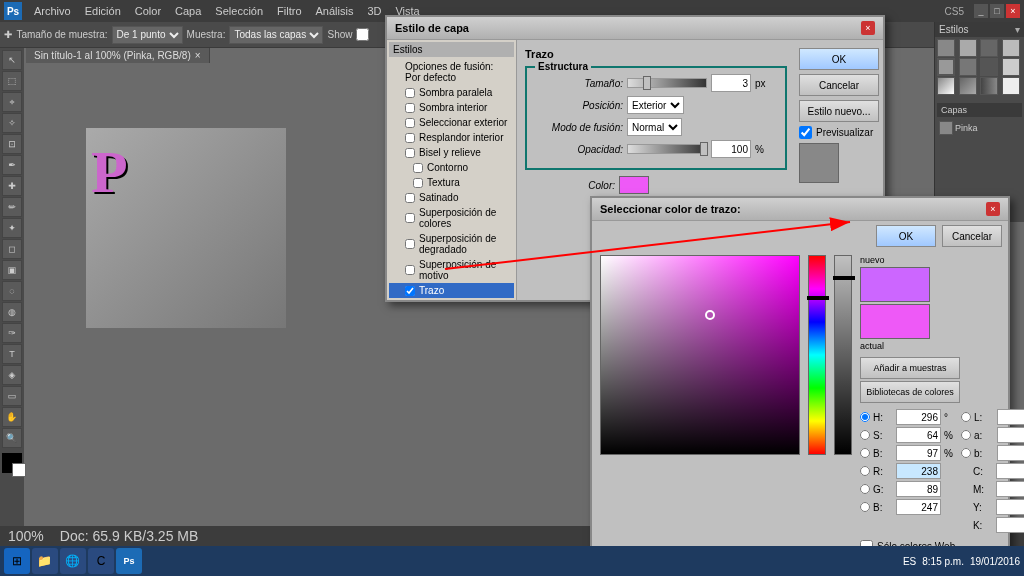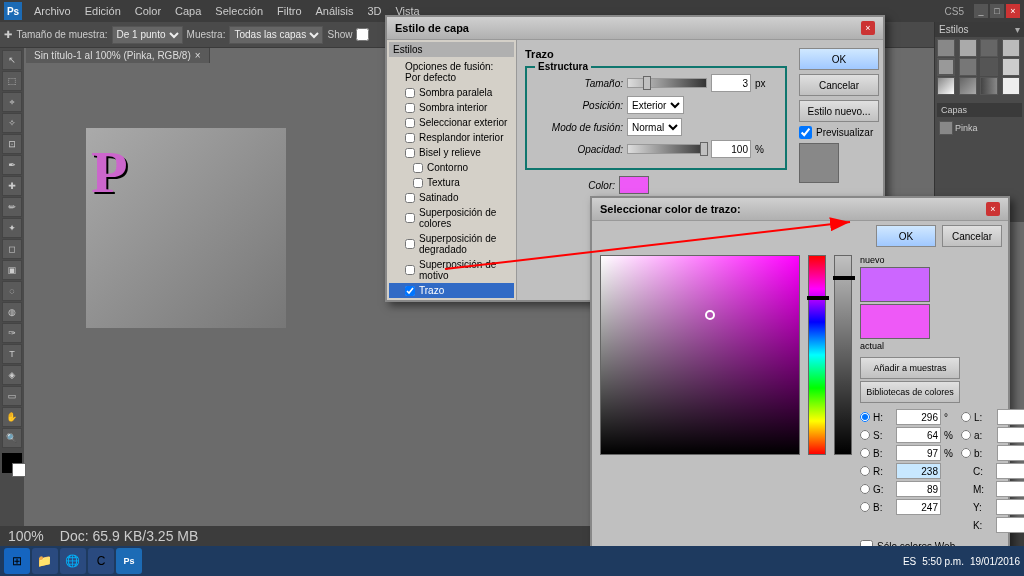--- a/index.html
+++ b/index.html
@@ -456,21 +456,21 @@
 </div>
 
 <div class="taskbar">
   <div class="taskbar-btn" style="background:#1565c0;">⊞</div>
   <div class="taskbar-btn" style="background:#2a4a7f;">📁</div>
   <div class="taskbar-btn" style="background:#2a4a7f;">🌐</div>
   <div class="taskbar-btn" style="background:#2a4a7f;">C</div>
   <div class="taskbar-btn" style="background:#1c6bb5;font-size:9px;color:white;font-weight:bold;">Ps</div>
   <div class="taskbar-sys" style="margin-left:auto;display:flex;align-items:center;">
     <span style="color:#fff;font-size:10px;">ES</span>
-    <span style="color:#fff;font-size:10px;">5:50 p.m.</span>
+    <span style="color:#fff;font-size:10px;">8:15 p.m.</span>
     <span style="color:#fff;font-size:10px;">19/01/2016</span>
   </div>
 </div>
 
 <svg class="arrow-svg" xmlns="http://www.w3.org/2000/svg">
 
   <defs>
     <marker id="arrowhead" markerWidth="10" markerHeight="7" refX="10" refY="3.5" orient="auto">
       <polygon points="0 0, 10 3.5, 0 7" fill="red"></polygon>
     </marker>

